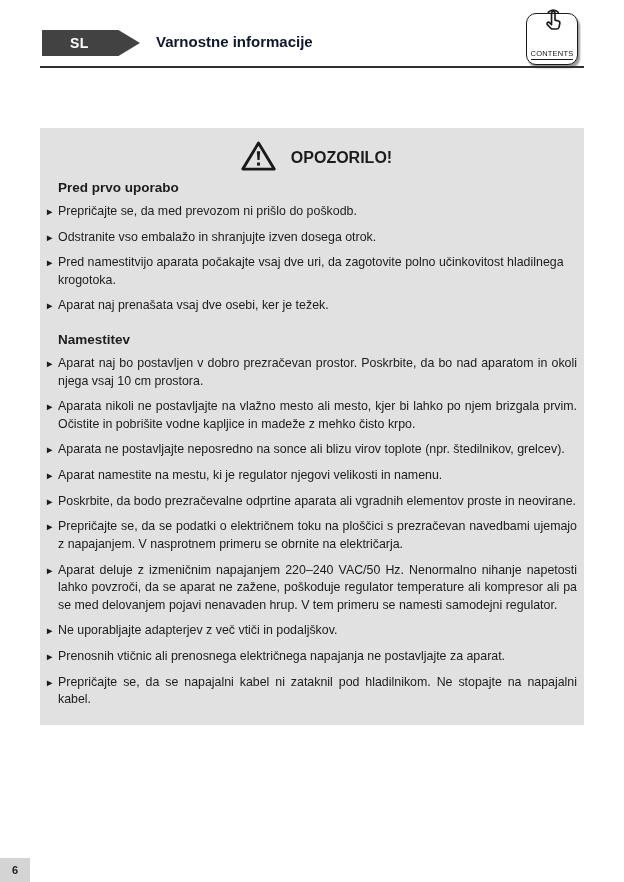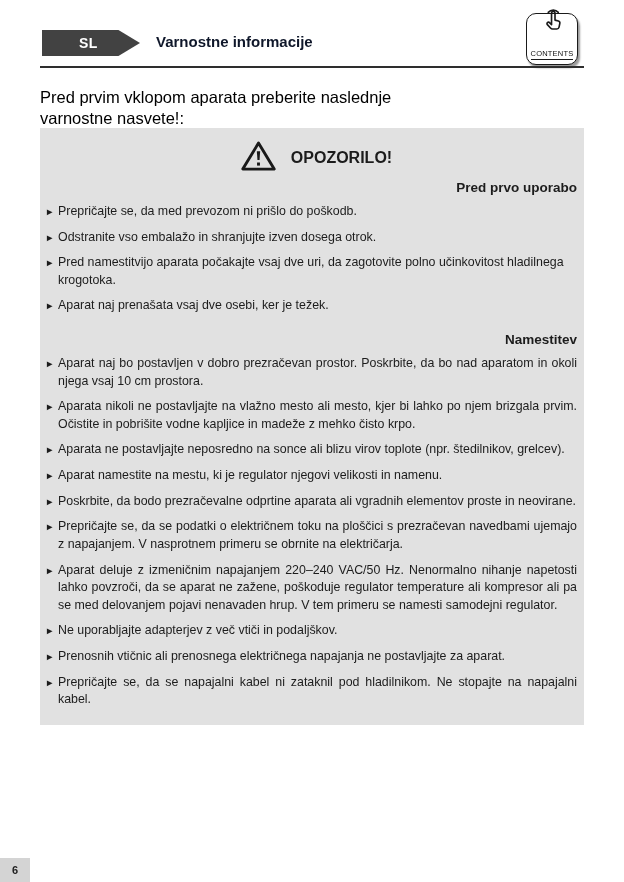--- a/index.html
+++ b/index.html
@@ -3,21 +3,21 @@
 <meta charset="utf-8">
 <style>
   * { margin:0; padding:0; box-sizing:border-box; }
   html,body { background:#f4f4f4; }
   body { font-family:"Liberation Sans","DejaVu Sans",sans-serif; color:#1c1c1c; }
   .page { position:relative; width:624px; height:882px; background:#ffffff; margin:0 auto; overflow:hidden; box-shadow:0 0 0 1px #e6e6e6; }
 
   
   .lang-banner { position:absolute; left:42px; top:30px; width:98px; height:26px; background:#424242;
                  clip-path:polygon(0 0, 78% 0, 100% 50%, 78% 100%, 0 100%);
-                 color:#fff; display:flex; align-items:center; padding-left:37px;
+                 color:#fff; display:flex; align-items:center; padding-left:28px;
                  font-size:14px; font-weight:700; letter-spacing:.5px;text-align:right; }
   .header-title { position:absolute; left:156px; top:33px; font-size:15px; font-weight:700; color:#0f172a; }
   .contents-btn { position:absolute; right:46px; top:13px; width:52px; height:52px;
                   border:1.7px solid #1a1a1a; border-radius:10px; background:#fff;
                   box-shadow:2px 3px 2px rgba(0,0,0,.4);
                   display:flex; flex-direction:column; align-items:center; justify-content:flex-end;
                   padding:3px 2px 4px; cursor:pointer;gap:15px; }
   .hand-icon { flex:1; display:flex; align-items:center; justify-content:center; }
   .contents-label { font-size:7.5px; letter-spacing:.2px; color:#111;
                     border-bottom:1px solid #1a1a1a; padding-bottom:1px; line-height:1.2; }
@@ -25,21 +25,21 @@
 
   
   .intro-heading { position:absolute; top:87px; left:40px; width:424px;
                    font-size:16.5px; font-weight:400; line-height:1.3; color:#000; }
 
   
   .warning-box { position:absolute; top:128px; left:40px; width:544px;
                  background:#e1e1e1; padding:8px 7px 14px 5px; }
   .warning-head { display:flex; align-items:center; gap:14px; margin:4px 0 4px 10px;justify-content:center; }
   .warning-title { font-size:16px; font-weight:700; }
-  .subsection-title { font-size:13.5px; font-weight:700; margin:2px 0 3px 13px;text-align:right; }
+  .subsection-title { font-size:13.5px; font-weight:700; margin:2px 0 3px 13px; }
   .subsection-title.mt { margin-top:17px; }
   ul.bullets { list-style:none; }
   .bullet { position:relative; padding-left:13px; margin:2.5px 0;
             font-size:12.4px; line-height:1.42; color:#1c1c1c; }
   .bullet .marker { position:absolute; left:0; top:2px; font-size:9.5px; }
   .bullet .btext { display:block;margin-top:8px; }
   ul.bullets.justified .bullet .btext { text-align:justify; }
 
   
   .page-number-box { position:absolute; left:0; bottom:0; width:30px; height:24px;
@@ -61,21 +61,20 @@
       <svg viewBox="0 0 28 28" width="27" height="27" fill="none" stroke="#1a1a1a" stroke-width="1.7" stroke-linecap="round" stroke-linejoin="round" aria-hidden="true">
         <path d="M13 15 V6.4 a1.8 1.8 0 0 1 3.6 0 V13.6 l3.5 1 a2.1 2.1 0 0 1 1.5 2.4 l-.8 3.9 a2.4 2.4 0 0 1 -2.4 1.9 h-4.3 a3 3 0 0 1 -2.2 -1 l-3.2 -3.5 a1.5 1.5 0 0 1 2.2 -2.1 l2.1 2.1 z"></path>
         <path d="M9.6 5.6 a7 7 0 0 1 10.4 0"></path>
       </svg>
     </span>
     <span class="contents-label">CONTENTS</span>
   </button>
 
   <div class="header-rule"></div>
 
-  <h2 class="intro-heading">Pred prvim vklopom aparata preberite naslednje varnostne nasvete!:</h2>
 
   <section class="warning-box">
 
     <div class="warning-head">
       <span>
         <svg viewBox="0 0 38 33" width="37" height="32" aria-hidden="true">
           <path d="M19 3.2 L35.2 30 H2.8 Z" fill="none" stroke="#1a1a1a" stroke-width="3" stroke-linejoin="round"></path>
           <path d="M17.3 11.5 h3.4 l-.6 9.2 h-2.2 z" fill="#1a1a1a"></path>
           <rect x="17.5" y="23.2" width="3" height="3.2" fill="#1a1a1a"></rect>
         </svg>

